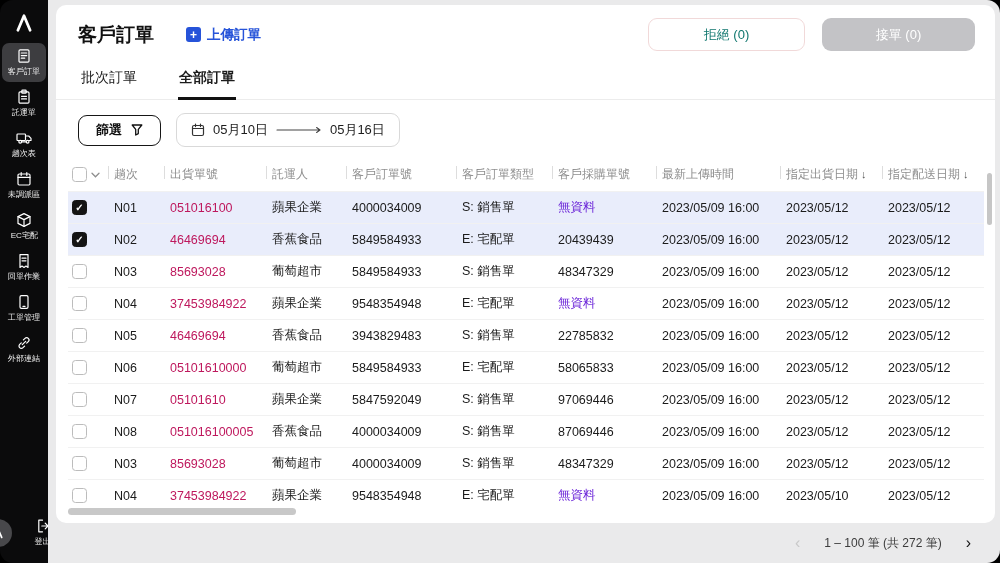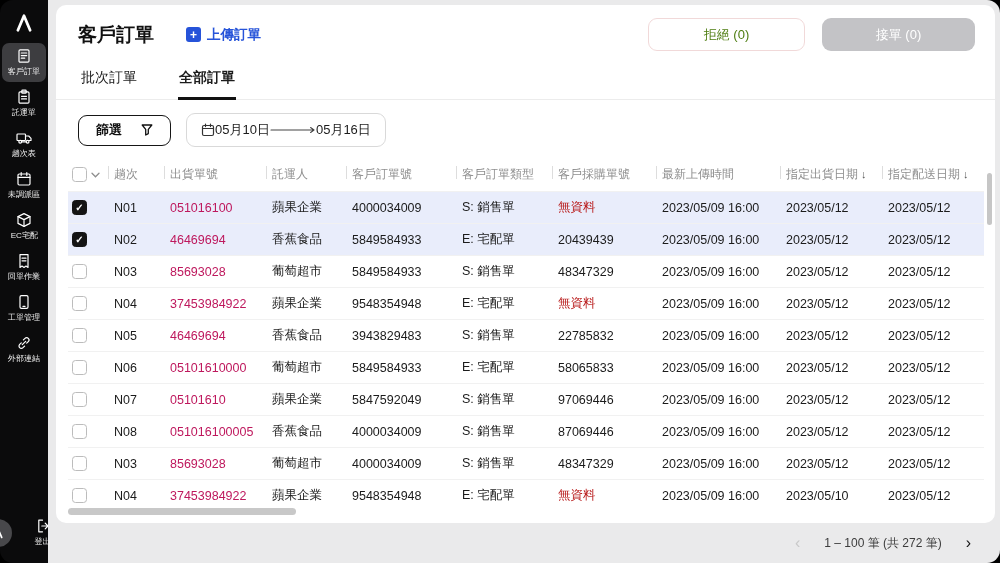--- a/index.html
+++ b/index.html
@@ -20,47 +20,47 @@
   
   .main{flex:1;background:#eaeaeb;display:flex;flex-direction:column;padding:5px 5px 0 8px;min-width:0;}
   .card{background:#fff;border-radius:10px;flex:1 1 auto;display:flex;flex-direction:column;overflow:hidden;position:relative;}
 
   .card-header{display:flex;align-items:center;padding:13px 20px 8px 22px;}
   .page-title{font-size:19px;font-weight:700;color:#111;}
   .upload-btn{display:flex;align-items:center;gap:6px;margin-left:26px;color:#2653d9;font-size:13.5px;font-weight:600;cursor:pointer;background:none;border:none;font-family:inherit;}
   .plus-icon{width:15px;height:15px;border-radius:3px;background:#2653d9;color:#fff;display:flex;align-items:center;justify-content:center;font-size:12px;font-weight:700;line-height:1;}
   .plus-icon::before{content:"+";}
   .spacer{flex:1;}
-  .btn-reject{width:157px;height:33px;border:1px solid #f1d9d9;border-radius:9px;background:#fff;color:#4d7c0f;font-size:13px;font-family:inherit;}
+  .btn-reject{width:157px;height:33px;border:1px solid #f1d9d9;border-radius:9px;background:#fff;color:#0f766e;font-size:13px;font-family:inherit;}
   .btn-accept{width:153px;height:33px;border:none;border-radius:9px;background:#c3c3c6;color:#fff;font-size:13px;margin-left:17px;font-family:inherit;}
 
   .tabs{display:flex;gap:40px;padding:2px 24px 0;border-bottom:1px solid #ececec;}
   .tab{padding:8px 1px 10px;font-size:14px;color:#1c1c1c;border-bottom:3px solid transparent;margin-bottom:-1px;cursor:pointer;}
   .tab.active{font-weight:700;border-bottom-color:#111;}
 
   .filter-row{display:flex;align-items:center;gap:15px;padding:13px 22px 10px;}
-  .filter-btn{display:flex;align-items:center;gap:19px;border:1.5px solid #161616;border-radius:9px;background:#fff;height:31px;padding:0 17px;font-size:13px;font-weight:700;color:#111;font-family:inherit;cursor:pointer;}
-  .date-box{display:flex;align-items:center;gap:0;border:1px solid #d9d9d9;border-radius:9px;height:32px;padding:0 14px;font-size:13px;color:#1c1c1c;cursor:pointer;}
+  .filter-btn{display:flex;align-items:center;gap:9px;border:1.5px solid #161616;border-radius:9px;background:#fff;height:31px;padding:0 17px;font-size:13px;font-weight:700;color:#111;font-family:inherit;cursor:pointer;}
+  .date-box{display:flex;align-items:center;gap:8px;border:1px solid #d9d9d9;border-radius:9px;height:32px;padding:0 14px;font-size:13px;color:#1c1c1c;cursor:pointer;}
   .search-box{display:flex;align-items:stretch;border:1px solid #d9d9d9;border-radius:9px;height:32px;width:182px;overflow:hidden;}
   .search-input{border:none;outline:none;flex:1;padding:0 12px;font-size:13px;min-width:0;font-family:inherit;}
   .search-input::placeholder{color:#b7b7b7;}
   .search-btn{width:33px;background:#f1f1f1;border:none;border-left:1px solid #ddd;display:flex;align-items:center;justify-content:center;cursor:pointer;}
 
   
   .table-wrap{padding:0 12px;flex:1;overflow:hidden;}
   table{width:100%;border-collapse:collapse;table-layout:fixed;}
   th{font-weight:400;color:#8e8e8e;font-size:12px;text-align:left;padding:9px 6px 8px;position:relative;white-space:nowrap;overflow:hidden;font-family:Liberation Serif, serif;}
   th:not(.th-check)::before{content:"";position:absolute;left:0;top:9px;height:13px;width:1px;background:#ddd;}
   td{padding:0 6px;height:31px;font-size:12.5px;color:#1b1b1b;border-top:1px solid #f1f1f1;white-space:nowrap;overflow:hidden;}
   tbody tr:last-child td{border-bottom:1px solid #f1f1f1;}
   tr.sel td{background:#e9edfb;}
   .td-check,.th-check{padding-left:4px;}
   .th-check-inner{display:flex;align-items:center;gap:4px;}
   .link{color:#be185d;cursor:pointer;}
-  .muted{color:#b91c1c;}
+  .muted{color:#6d28d9;}
   .sort{color:#555;font-size:11px;margin-left:3px;}
   .cb{width:15px;height:15px;border:1.5px solid #bcbcbc;border-radius:3.5px;background:#fff;display:inline-flex;align-items:center;justify-content:center;box-sizing:border-box;cursor:pointer;vertical-align:middle;}
   .cb.on{background:#141414;border-color:#141414;}
   .cb.on::after{content:"✓";color:#fff;font-size:10px;font-weight:700;line-height:1;}
 
   .hscroll{height:7px;width:228px;background:#c8c8c8;border-radius:4px;margin:5px 0 8px 12px;flex-shrink:0;cursor:pointer;}
   .vscroll{position:absolute;right:3px;top:168px;width:5px;height:52px;background:#c6c6c6;border-radius:3px;cursor:pointer;}
 
   .footer{height:40px;display:flex;align-items:center;justify-content:flex-end;gap:24px;padding-right:24px;color:#3c3c3c;font-size:12px;flex-shrink:0;}
   .pg-prev{color:#c9c9c9;font-size:16px;cursor:default;}

